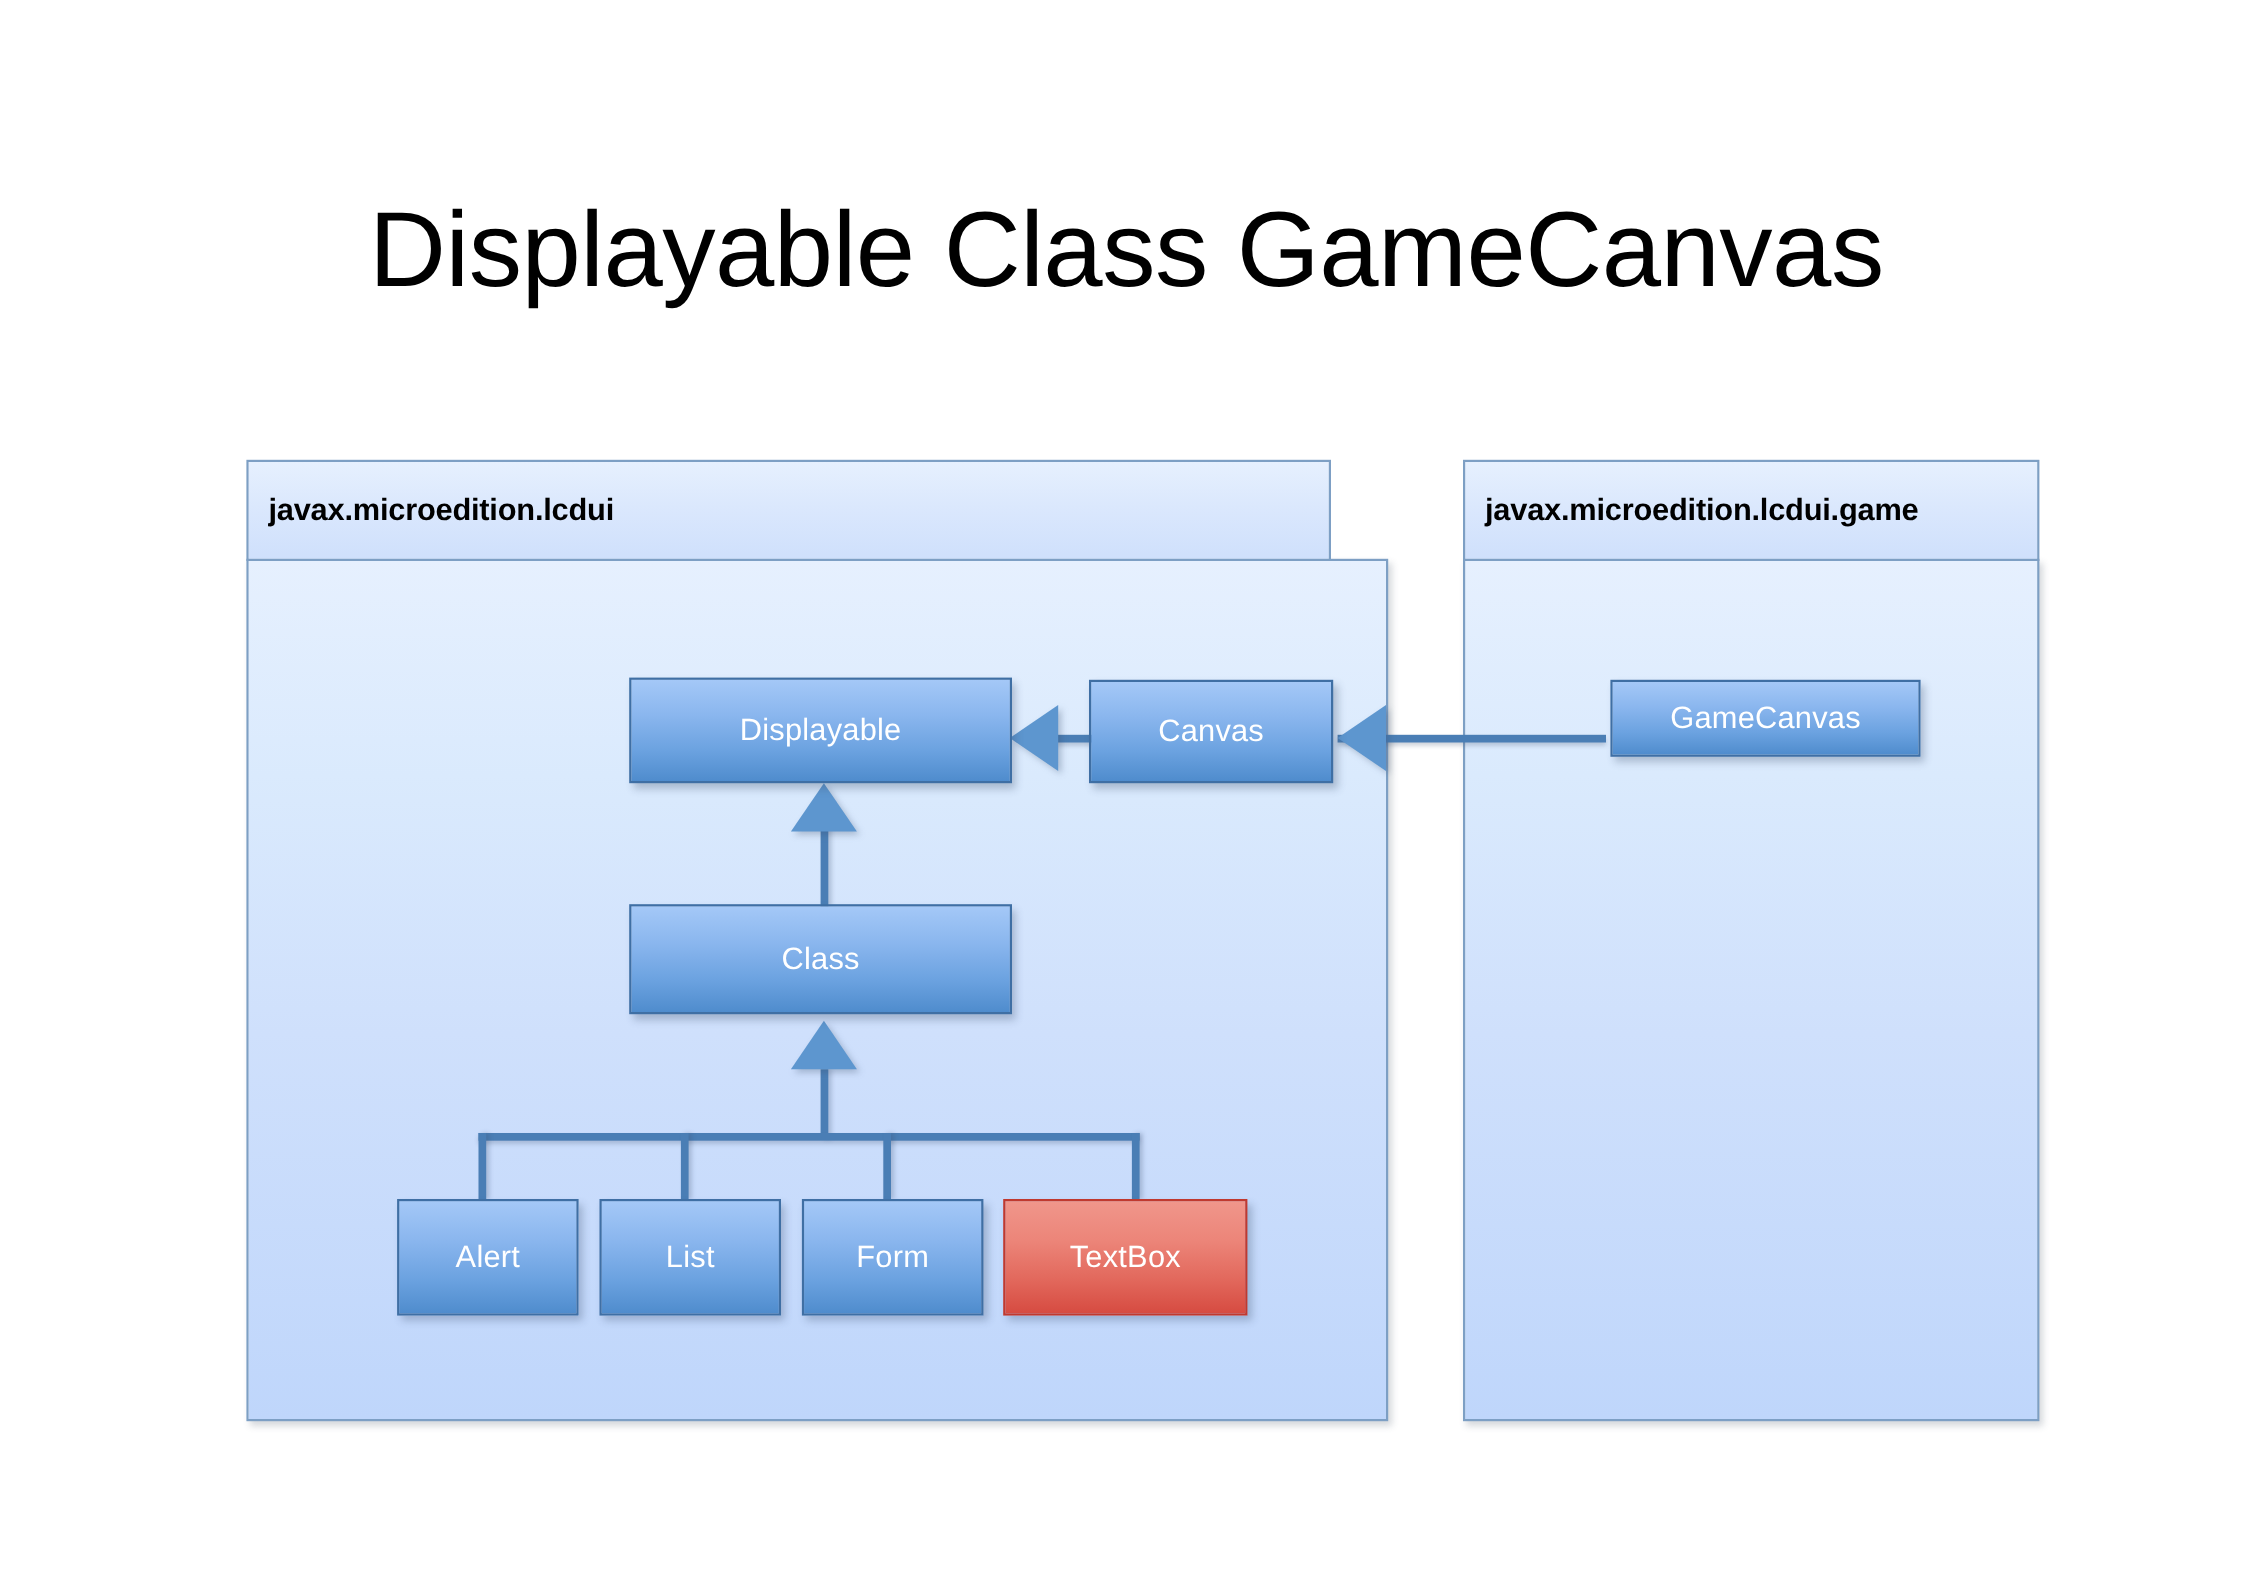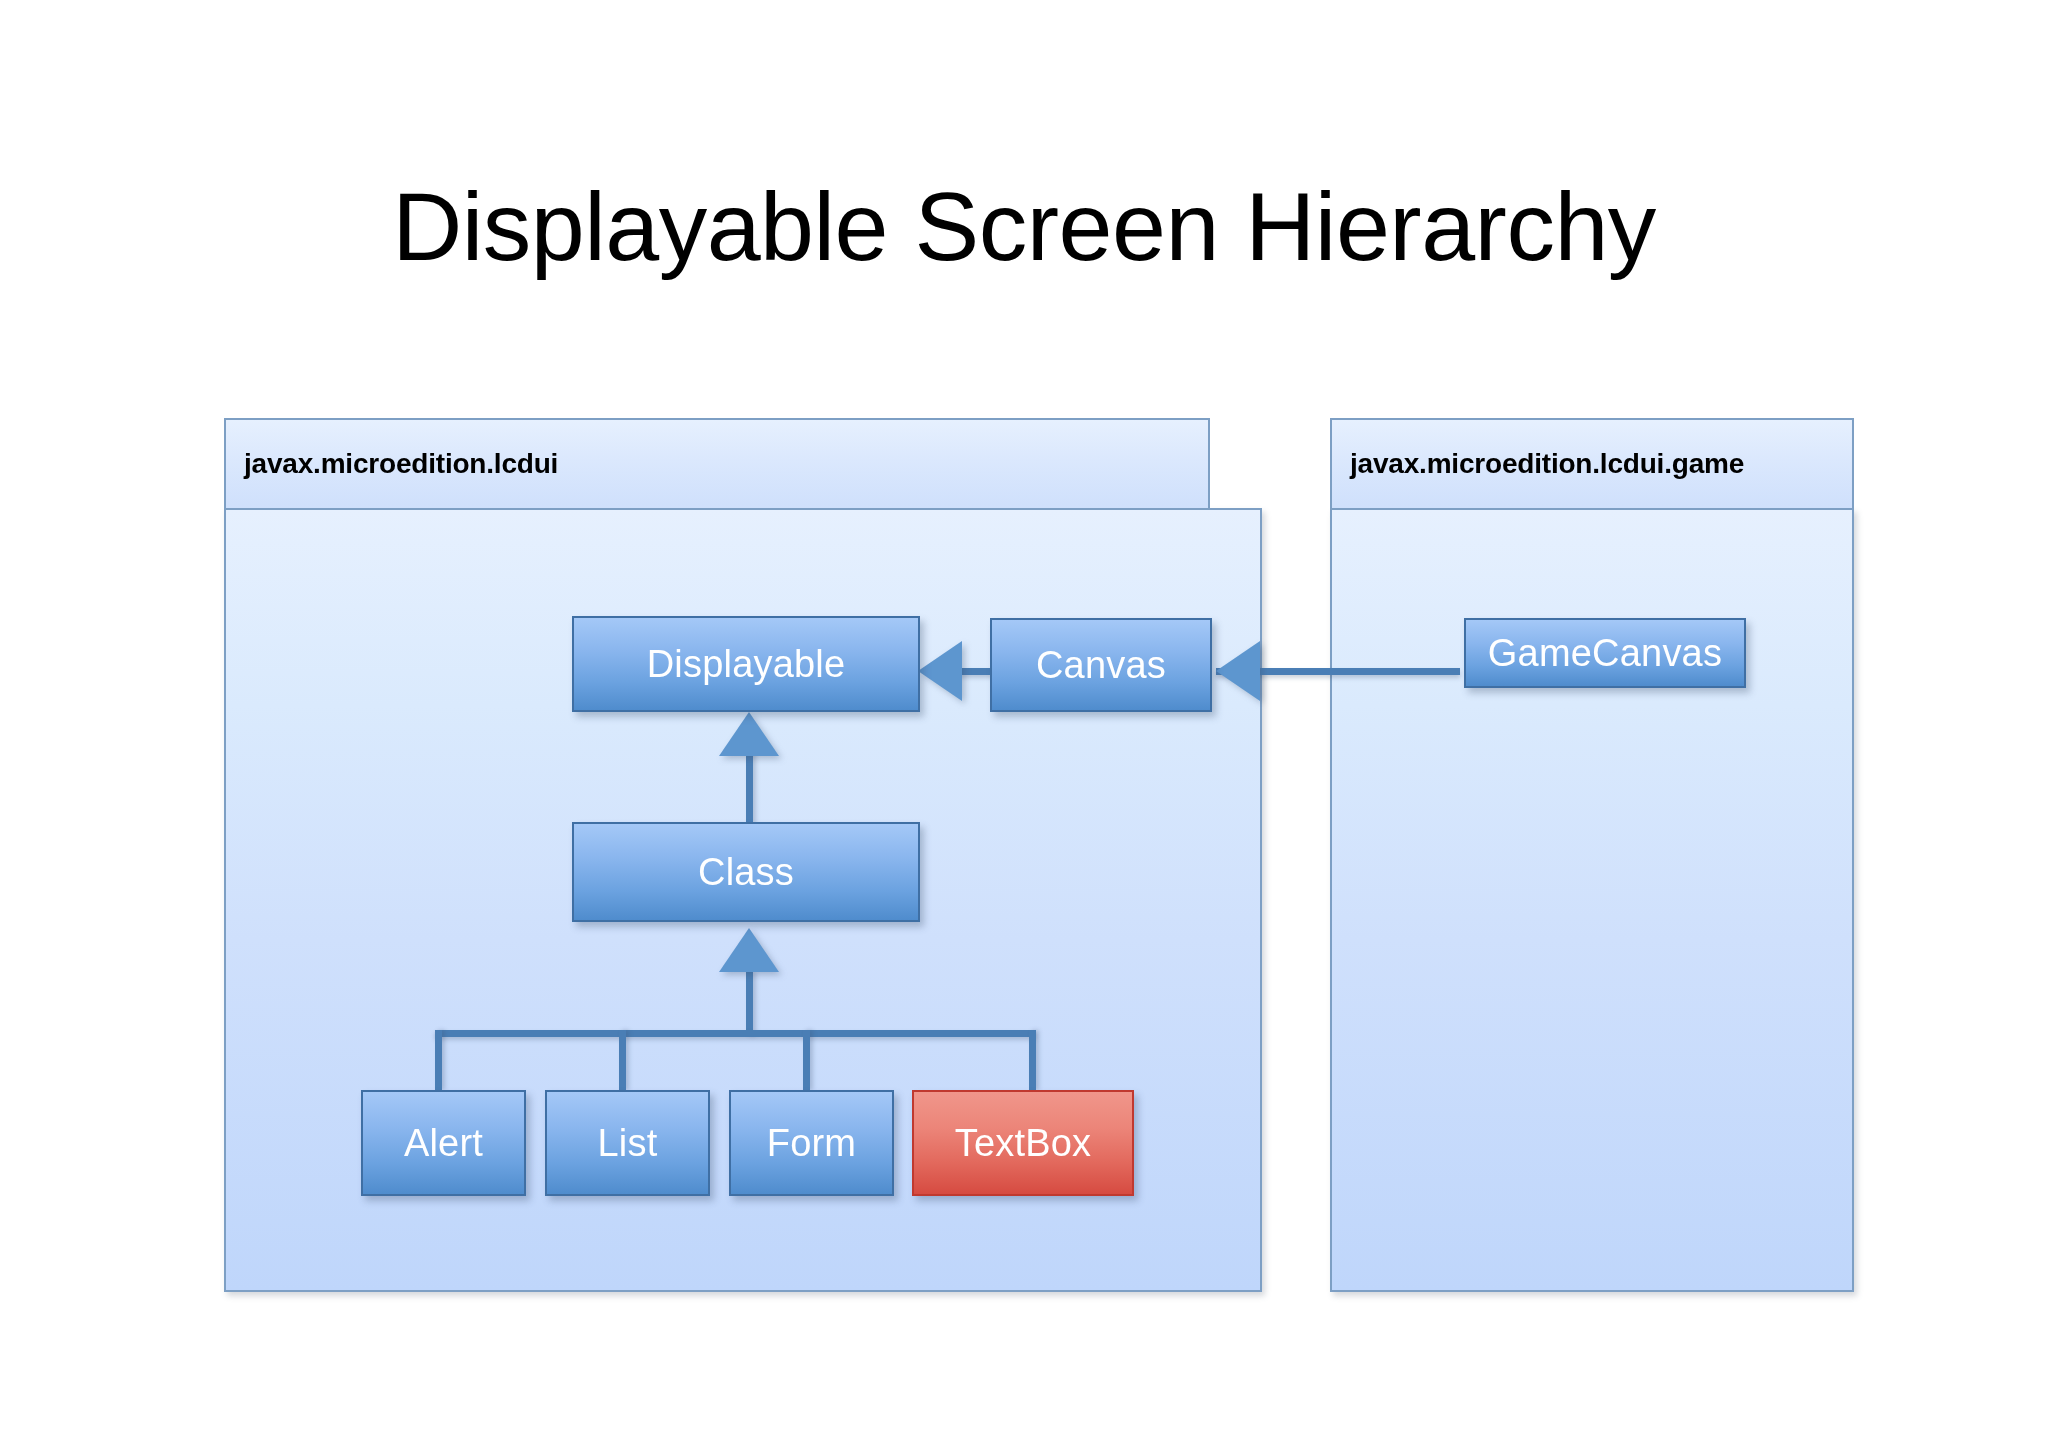--- a/index.html
+++ b/index.html
@@ -65,21 +65,21 @@
   }
 
   
   .class-box {
     position: absolute;
     box-sizing: border-box;
     display: flex;
     align-items: center;
     justify-content: center;
     color: #ffffff;
-    font-size: 38px;
+    font-size: 28px;
     font-weight: 400;
     letter-spacing: 0.2px;
     white-space: nowrap;
     z-index: 6;
     box-shadow: 4px 5px 7px rgba(55, 75, 105, 0.30);
   }
   .class-box.blue {
     background: linear-gradient(to bottom, #a4c8f7 0%, #8ab6ee 35%, #6ba2e0 70%, #4f8ccd 100%);
     border: 2px solid #3f6fa4;
   }
@@ -118,21 +118,21 @@
   }
   .arrow.left {
     border-top: 30px solid transparent;
     border-bottom: 30px solid transparent;
     border-right: 44px solid #5d96cf;
   }
 </style>
 </head>
 <body>
 
-<div id="slide-title">Displayable Screen Hierarchy</div>
+<div id="slide-title">Displayable Class GameCanvas</div>
 
 <div class="package">
   <div class="package-body" style="left:224px; top:508px; width:1038px; height:784px;"></div>
   <div class="package-tab" style="left:224px; top:418px; width:986px; height:92px;">
     <span class="package-tab-label">javax.microedition.lcdui</span>
   </div>
 </div>
 
 <div class="package">
   <div class="package-body" style="left:1330px; top:508px; width:524px; height:784px;"></div>

